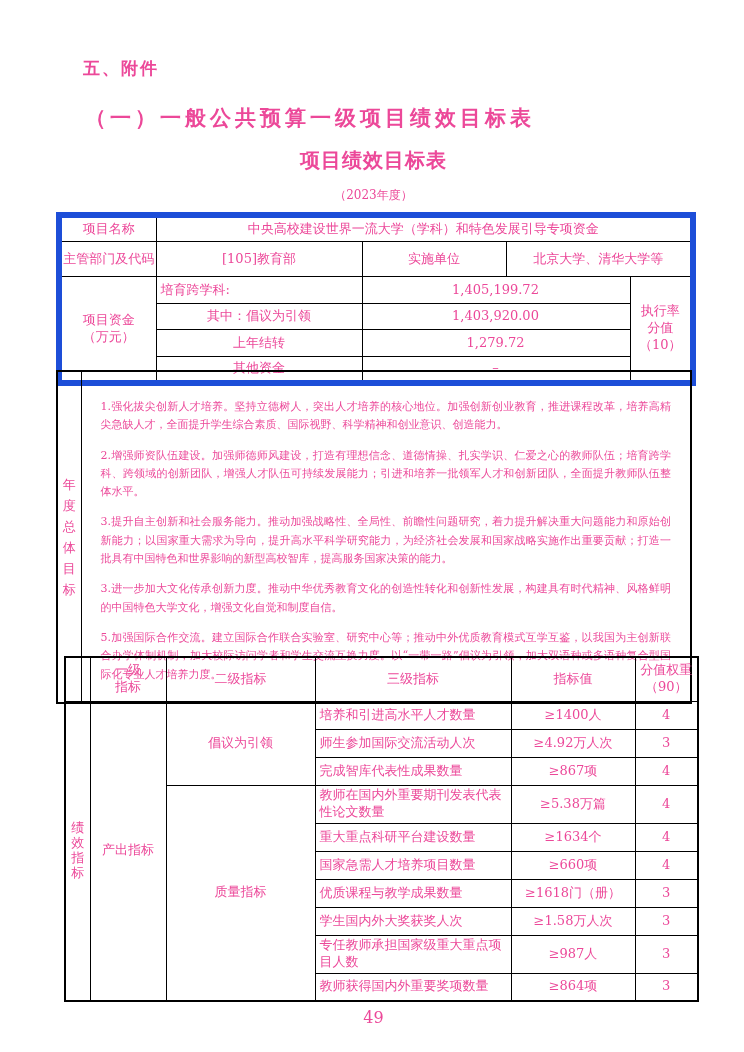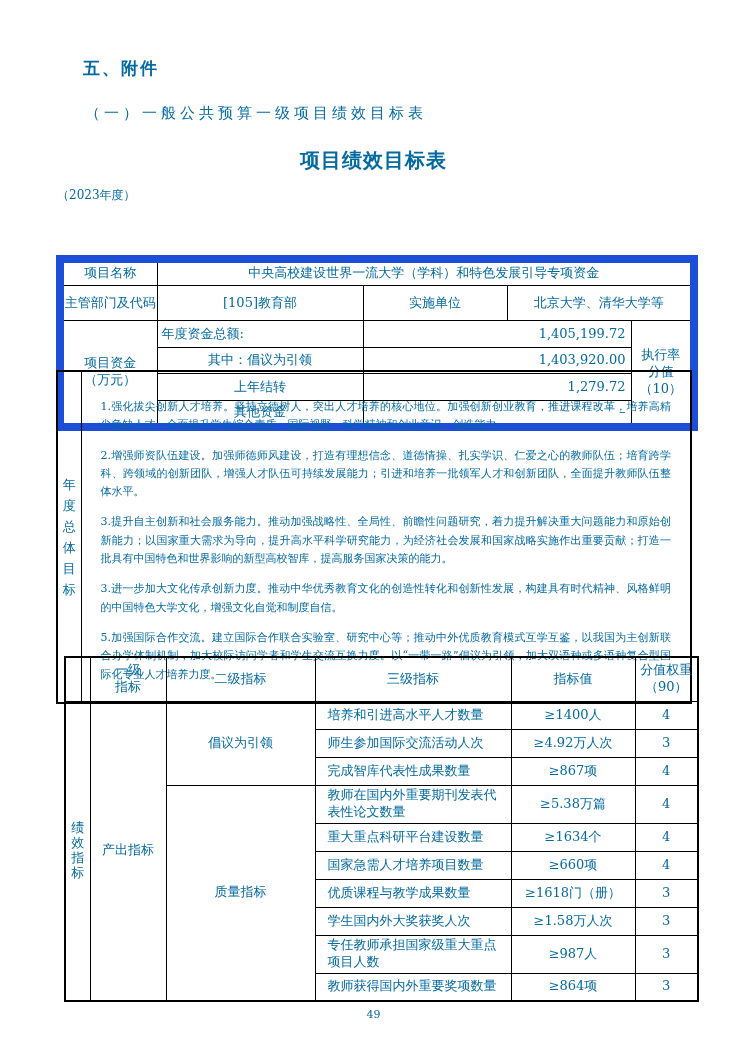--- a/index.html
+++ b/index.html
@@ -1,62 +1,62 @@
 <!DOCTYPE html>
 <html><head>
 <meta charset="utf-8">
 <style>
   html,body { margin:0; padding:0; background:#e8e8e8; }
   .page {
     position:relative; width:744px; height:1052px; margin:0 auto;
-    background:#ffffff; color:#0369a1;
+    background:#ffffff; color:#ec4899;
     font-family:"DejaVu Serif","Liberation Serif",serif;
   }
   .h-section {
     position:absolute; left:83px; top:57px;
     font-family:"DejaVu Sans","Liberation Sans",sans-serif;
     font-size:17px; font-weight:bold; letter-spacing:2px;
   }
   .h-sub {
     position:absolute; left:85px; top:104px;
-    font-size:15px; font-weight:normal; letter-spacing:4px;text-align:center;
+    font-size:21px; font-weight:bold; letter-spacing:4px;text-align:center;
   }
   .h-title {
     position:absolute; left:57px; top:147px; width:633px; text-align:center;
     font-family:"DejaVu Sans","Liberation Sans",sans-serif;
     font-size:20px; font-weight:bold; letter-spacing:1px;
   }
   .h-year {
-    position:absolute; left:57px; top:187px; width:633px; 
+    position:absolute; left:57px; top:187px; width:633px; text-align:center;
     font-size:12px;
   }
   table { border-collapse:collapse; table-layout:fixed; }
   td {
     border:1px solid #000; font-size:13px; line-height:1.3;
     padding:1px 4px; text-align:center; vertical-align:middle;
     word-break:break-all; overflow:hidden;
   }
-  .t1 { position:absolute; left:56px; top:212px; width:634px; border:8px solid #1d4ed8;margin-top:43px; }
+  .t1 { position:absolute; left:56px; top:212px; width:634px; border:6px solid #1d4ed8; }
   .t2 { position:absolute; left:56px; top:370px; width:634px; border:2px solid #000; }
   .t3 { position:absolute; left:64px; top:656px; width:634px; border:2px solid #000000; }
   .ml { white-space:pre-line; }
   .left { text-align:left; }
-  .right { text-align:right; padding-right:5px; }
+  .right { text-align:center; padding-right:5px; }
   .vtext {
     display:inline-block; width:1.05em; word-break:break-all;
     text-align:center; font-size:13px;
   }
   .vgoal { line-height:21px; }
   .vperf { line-height:15px; }
   .goal-cell { text-align:justify; padding:14px 7px 6px 7px; vertical-align:top; }
   .goal-cell p { margin:12px; font-size:11px; line-height:18.3px; text-align:justify; }
-  .ind-name { text-align:left; padding-left:12px; }
+  .ind-name { text-align:left; padding-left:4px; }
   .pgnum {
     position:absolute; left:57px; top:1008px; width:633px; text-align:center;
-    font-size:11px;
+    font-size:16px;
   }
 </style>
 </head>
 <body>
 
 <div class="page">
 
   <div class="h-section">五、附件</div>
   <div class="h-sub">（一）一般公共预算一级项目绩效目标表</div>
   <div class="h-title">项目绩效目标表</div>
@@ -77,21 +77,21 @@
     </tr>
     <tr style="height:26px">
       <td style="padding:9px 0">主管部门及代码</td>
       <td>[105]教育部</td>
       <td>实施单位</td>
       <td colspan="2">北京大学、清华大学等</td>
     </tr>
     <tr style="height:27px">
       <td rowspan="4" class="ml">项目资金
 （万元）</td>
-      <td class="left">年度资金总额:</td>
+      <td class="left">培育跨学科:</td>
       <td colspan="2" class="right">1,405,199.72</td>
       <td rowspan="4" class="ml">执行率
 分值
 （10）</td>
     </tr>
     <tr style="height:26px">
       <td>其中：倡议为引领</td>
       <td colspan="2" class="right">1,403,920.00</td>
     </tr>
     <tr style="height:27px">

